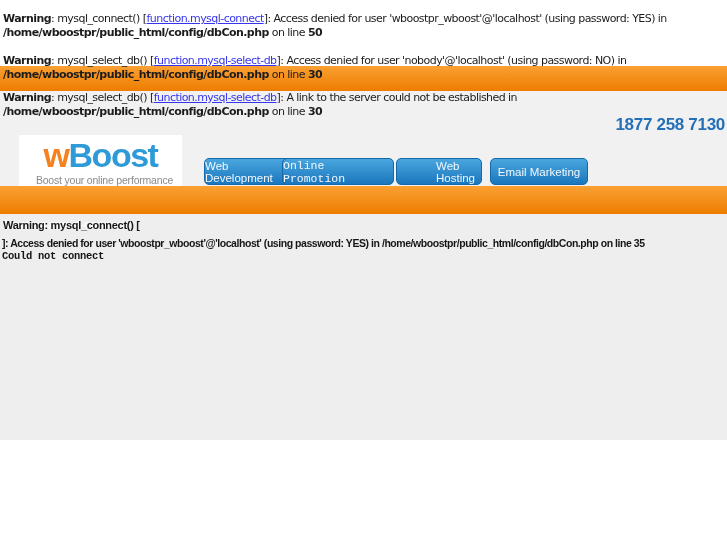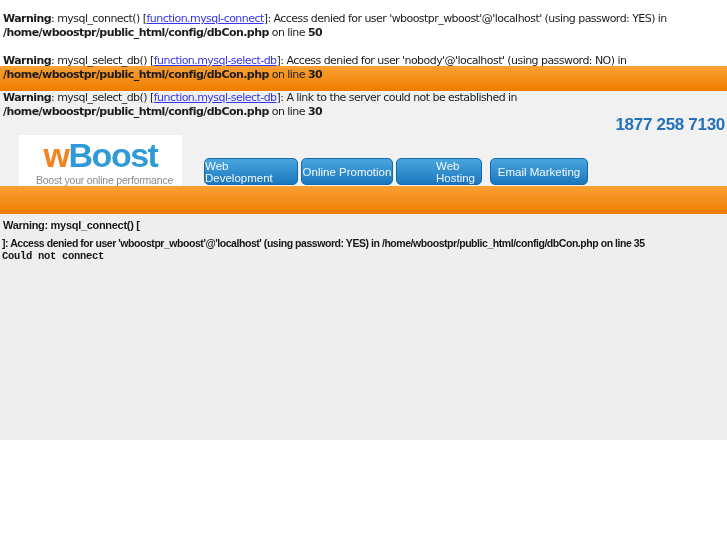--- a/index.html
+++ b/index.html
@@ -53,21 +53,21 @@
 
   <div class="header">
     <div class="logo-box">
       <div class="logo-text"><span class="logo-w">w</span><span class="logo-boost">Boost</span></div>
       <div class="tagline">Boost your online performance</div>
     </div>
     <div class="quote">
       <span class="phone">1877 258 7130</span>
     </div>
     <div class="nav-btn" style="left:204px;width:94px;">Web Development</div>
-    <div class="nav-btn" style="left:301px;width:92px;">Online Promotion</div>
+    <div class="nav-btn" style="left:282px;width:112px;font-family:Liberation Mono, monospace;">Online Promotion</div>
     <div class="nav-btn" style="left:396px;width:86px;padding-left:39px;">Web Hosting</div>
     <div class="nav-btn" style="left:490px;width:98px;">Email Marketing</div>
   </div>
 
   <div class="orange-band band2">
     <div class="band2-text">Warning: mysql_connect() [</div>
   </div>
 
   <div class="content">
     <a class="white-link">function.mysql-connect</a>

